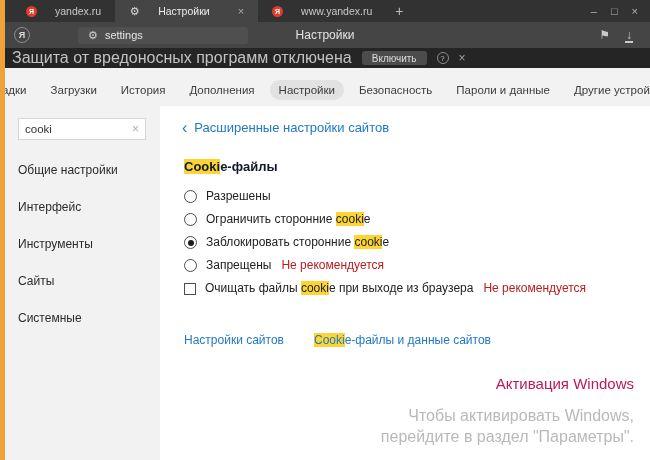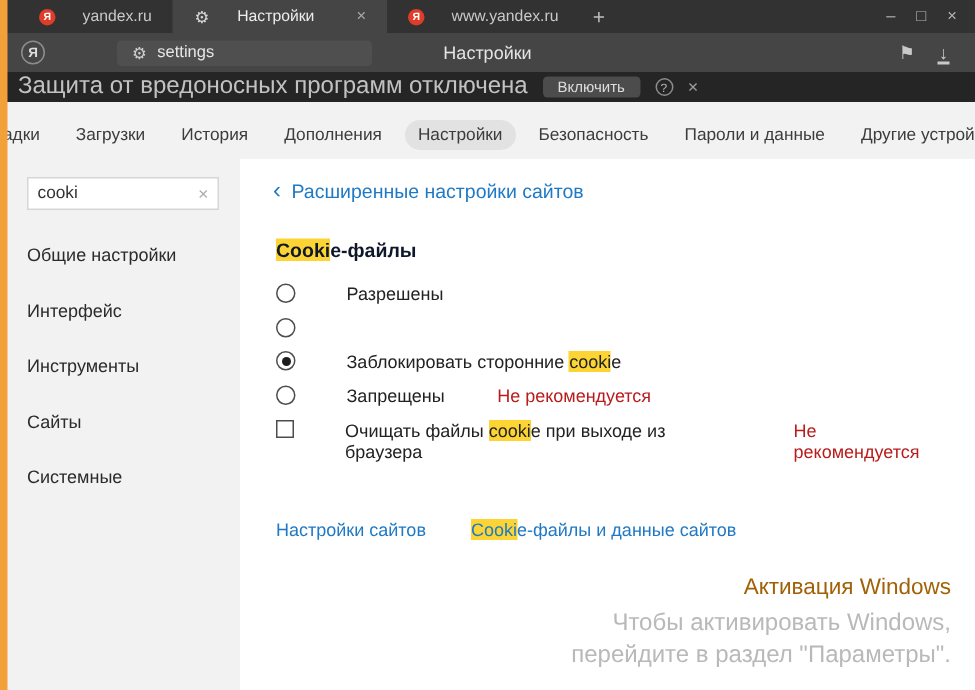--- a/index.html
+++ b/index.html
@@ -51,31 +51,31 @@
   .search-clear { color:#b0b0b0; font-size:12px; }
   .side-item { margin-top:23px; font-size:12px; color:#2b2b2b; cursor:default; }
   .side-item:first-of-type { margin-top:20px; }
 
   .main { flex:1; background:#fff; padding:14px 20px 0 22px; position:relative; }
   .backlink { color:#2079c5; font-size:13px; display:flex; align-items:center; gap:7px; }
   .backlink .chev { font-size:16px; line-height:12px; }
   .section { margin-top:24px; margin-left:2px; }
   .sect-title { font-size:13px; font-weight:bold; color:#0f172a; margin-bottom:15px; }
   .hl { background:#fcd535; }
-  .opt { display:flex; align-items:flex-start; margin-bottom:9px; font-size:12px; color:#222;gap:25px; }
+  .opt { display:flex; align-items:flex-end; margin-bottom:9px; font-size:12px; color:#222; }
   .radio { width:13px; height:13px; border:1.5px solid #4c4c4c; border-radius:50%; margin-right:9px; flex:none; position:relative; }
   .radio.checked::after { content:""; position:absolute; left:2.5px; top:2.5px; right:2.5px; bottom:2.5px; background:#1c1c1c; border-radius:50%; }
   .checkbox { width:12px; height:12px; border:1.5px solid #4c4c4c; margin-right:9px; flex:none; }
   .note { color:#b91c1c; margin-left:10px; }
   .links { margin-top:16px; display:flex; gap:30px; font-size:12px; }
   .link { color:#2079c5;margin-top:22px; }
   .link .hl { color:#2079c5; }
 
   .watermark { position:absolute; right:16px; bottom:12px; text-align:right; z-index:40; }
-  .wm-title { font-size:15px; color:#a16207; margin-bottom:5px; }
+  .wm-title { font-size:15px; color:#be185d; margin-bottom:13px; }
   .wm-line { font-size:16px; color:#b9b9b9; line-height:1.35; }
 </style>
 </head>
 <body>
 
 <div class="window">
   <div class="stripe"></div>
 
   <div class="tabbar">
     <div class="tab">
@@ -155,20 +155,21 @@
           <div class="sect-title"><span class="hl">Cooki</span><span>e-файлы</span></div>
 
           <div class="opt">
             <span class="radio"></span>
             <span><span>Разрешены</span><span class="hl"></span><span></span></span>
             <span class="note"></span>
           </div>
 
           <div class="opt">
             <span class="radio"></span>
+            <span><span>Ограничить сторонние </span><span class="hl">cooki</span><span>e</span></span>
             <span class="note"></span>
           </div>
 
           <div class="opt">
             <span class="radio checked"></span>
             <span><span>Заблокировать сторонние </span><span class="hl">cooki</span><span>e</span></span>
             <span class="note"></span>
           </div>
 
           <div class="opt">

